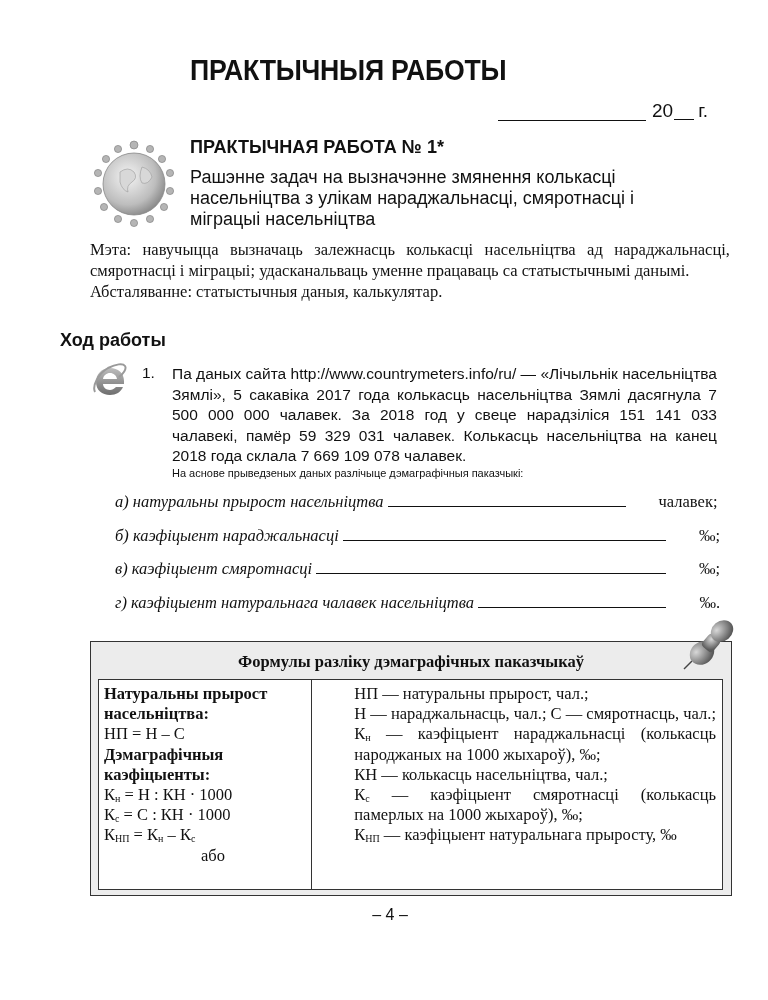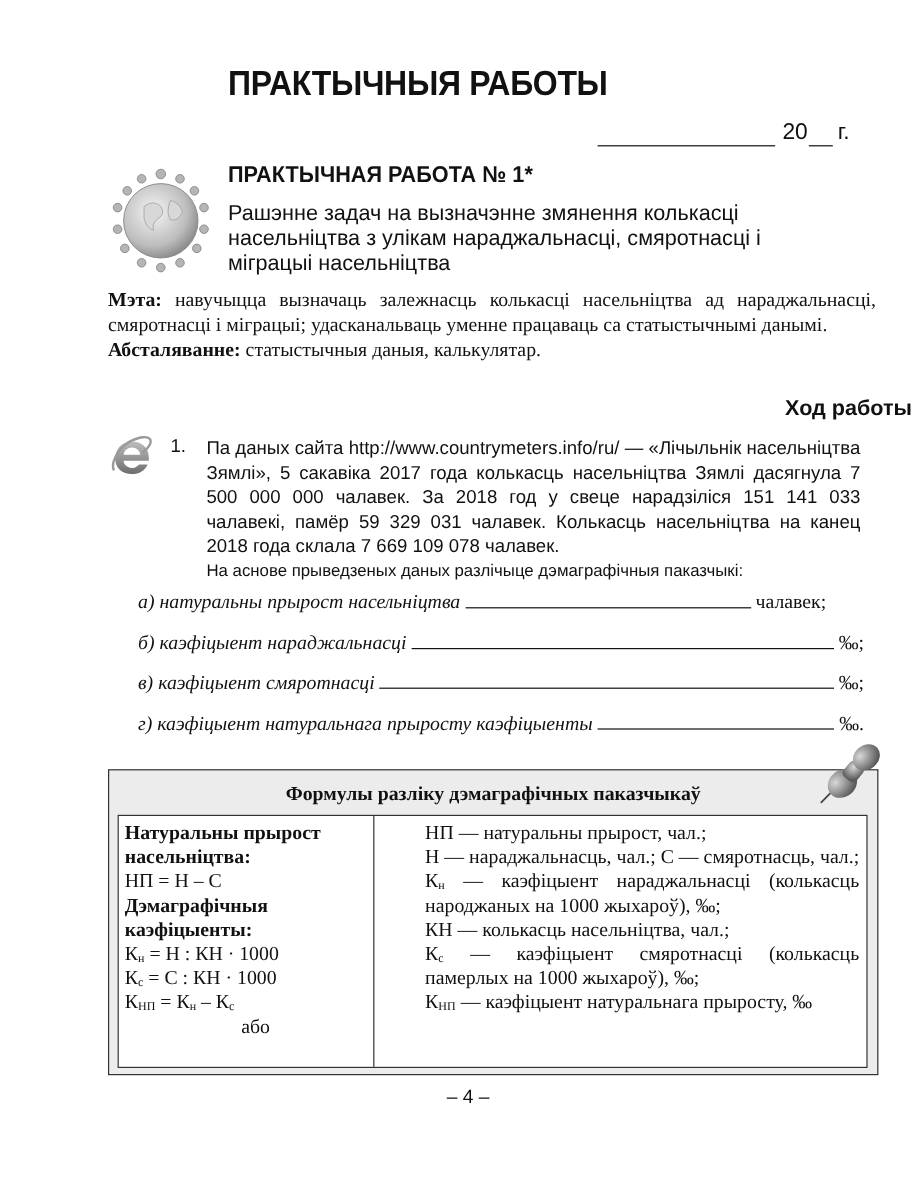--- a/index.html
+++ b/index.html
@@ -1,45 +1,45 @@
 <!DOCTYPE html>
 <html><head>
 <meta charset="utf-8">
 <style>
   html, body { margin: 0; padding: 0; background: #ffffff; }
   body { width: 768px; height: 1000px; position: relative; overflow: hidden; color: #111; }
   .sans { font-family: "Liberation Sans", "DejaVu Sans", sans-serif; }
   .serif { font-family: "Liberation Serif", "DejaVu Serif", serif; }
 
   .page-title { position: absolute; left: 190px; top: 54px; font-size: 29px; font-weight: bold; letter-spacing: -0.3px; transform: scaleX(0.92); transform-origin: left top; }
-  .date-line { position: absolute; left: 498px; top: 100px; font-size: 19px; display: flex; align-items: flex-end; }
+  .date-line { position: absolute; left: 498px; top: 100px; font-size: 19px; display: flex; align-items: center; }
   .date-line .blank { display: inline-block; width: 148px; border-bottom: 1.2px solid #111; margin-right: 6px; height: 18px; }
   .date-line .yblank { display: inline-block; width: 20px; border-bottom: 1.2px solid #111; margin: 0 4px 0 1px; height: 16px; }
 
   .globe { position: absolute; left: 90px; top: 137px; width: 88px; height: 92px; }
   .work-title { position: absolute; left: 190px; top: 136px; font-size: 19px; font-weight: bold; transform: scaleX(0.95); transform-origin: left top; }
   .work-sub { position: absolute; left: 190px; top: 167px; width: 470px; font-size: 18px; line-height: 21px; }
 
   .goal { position: absolute; left: 90px; top: 239px; width: 640px; font-size: 16.5px; line-height: 21px; text-align: justify; }
-  .goal b { font-weight: bold; margin-top: 12px; }
+  .goal b { font-weight: normal; margin-top: 12px; }
 
-  .procedure { position: absolute; left: 0; width: 760px; top: 330px; text-align: right; font-size: 18px; font-weight: bold; padding-left: 60px; box-sizing: border-box; }
+  .procedure { position: absolute; left: 0; width: 760px; top: 330px; text-align: left; font-size: 18px; font-weight: bold; padding-left: 60px; box-sizing: border-box; }
 
   .ie-icon { position: absolute; left: 92px; top: 362px; width: 36px; height: 36px; }
   .task-num { position: absolute; left: 142px; top: 364px; font-size: 15.5px; }
   .task-text { position: absolute; left: 172px; top: 364px; width: 545px; font-size: 15.5px; line-height: 20.5px; text-align: justify; }
   .task-text p { margin: 0; }
-  .task-prompt { position: absolute; left: 172px; top: 467px; font-size: 14px; }
+  .task-prompt { position: absolute; left: 172px; top: 467px; font-size: 11px; }
 
   .answers { position: absolute; left: 115px; top: 492px; width: 605px; }
   .ans-row { display: flex; align-items: baseline; font-size: 16.5px; height: 33.5px; }
   .ans-row .lbl { white-space: nowrap; font-style: italic; }
   .ans-row .line { flex: 1; border-bottom: 1.2px solid #111; margin: 0 4px; height: 12px; }
   .ans-row.a .line { flex: none; width: 238px; }
-  .ans-row .unit { white-space: nowrap; }
+  .ans-row .unit { white-space: nowrap; margin-left: 29px; }
 
   .formula-box { position: absolute; left: 90px; top: 641px; width: 642px; height: 255px; background: #ececec; border: 1.3px solid #333; box-sizing: border-box; }
   .formula-head { text-align: center; font-size: 16.5px; font-weight: bold; margin-top: 10px; }
   .formula-table { position: absolute; left: 7px; top: 37px; width: 625px; height: 211px; background: #fff; border: 1.3px solid #333; box-sizing: border-box; display: flex; }
   .col-left { width: 224px; border-right: 1.3px solid #333; padding: 4px 13px 0 5px; box-sizing: border-box; font-size: 16.5px; line-height: 20.2px; }
   .col-right { flex: 1; padding: 4px 6px 0 6px; box-sizing: border-box; font-size: 16.5px; line-height: 20.2px; text-align: justify; margin-left: 36px; }
   .col-left div, .col-right div { white-space: nowrap; }
   .col-right .wrap { white-space: normal; }
   .b { font-weight: bold; }
   sub { font-size: 10px; vertical-align: -2px; line-height: 0; }
@@ -125,21 +125,21 @@
     <span class="lbl">б) каэфіцыент нараджальнасці</span>
     <span class="line"></span>
     <span class="unit">‰;</span>
   </div>
   <div class="ans-row">
     <span class="lbl">в) каэфіцыент смяротнасці</span>
     <span class="line"></span>
     <span class="unit">‰;</span>
   </div>
   <div class="ans-row">
-    <span class="lbl">г) каэфіцыент натуральнага прыросту каэфіцыенты</span>
+    <span class="lbl">г) каэфіцыент натуральнага чалавек насельніцтва</span>
     <span class="line"></span>
     <span class="unit">‰.</span>
   </div>
 </div>
 
 <div class="formula-box serif">
   <div class="formula-head">Формулы разліку дэмаграфічных паказчыкаў</div>
   <div class="formula-table">
     <div class="col-left">
       <div class="b">Натуральны прырост</div>

